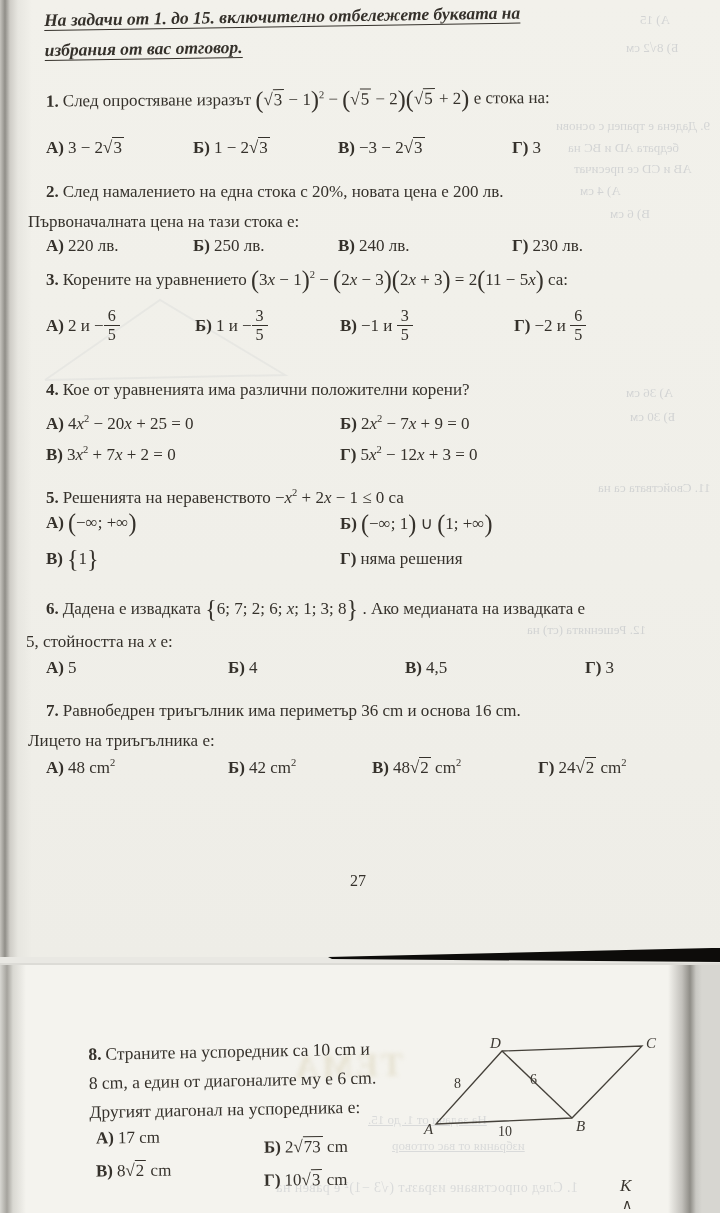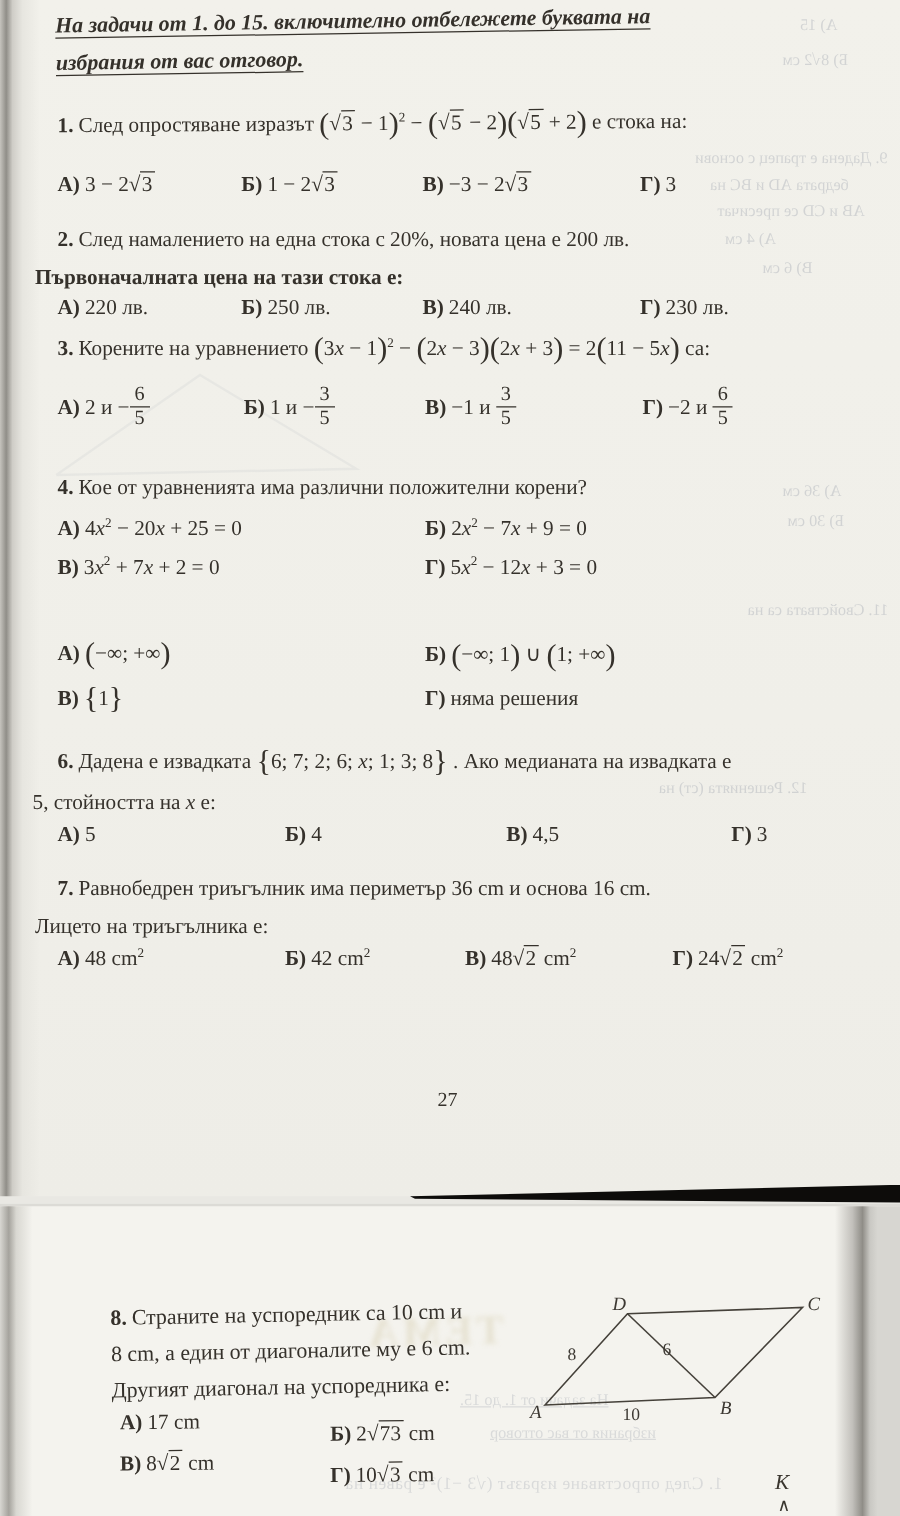--- a/index.html
+++ b/index.html
@@ -36,21 +36,21 @@
 
   
   .hdr{position:absolute;left:44px;top:10px;font-weight:bold;font-style:italic;
        font-size:17.5px;transform:rotate(-0.9deg);transform-origin:left top;}
   .hdr .hline{text-decoration:underline;text-underline-offset:4px;margin-bottom:9px;white-space:nowrap;}
 
   
   .q1s{left:46px;top:88px;transform:rotate(-0.4deg);}
   .q1a{left:0;top:138px;width:720px;height:40px;position:absolute;}
   .q1a .c1{left:46px;} .q1a .c2{left:193px;} .q1a .c3{left:338px;} .q1a .c4{left:512px;}
-  .q2s1{left:46px;top:181px;} .q2s2{left:28px;top:211px;font-weight:bold;}
+  .q2s1{left:46px;top:181px;} .q2s2{left:28px;top:211px;}
   .q2a{left:0;top:236px;width:720px;height:34px;position:absolute;}
   .q2a .c1{left:46px;} .q2a .c2{left:193px;} .q2a .c3{left:338px;} .q2a .c4{left:512px;}
   .q3s{left:46px;top:268px;}
   .q3a{left:0;top:308px;width:720px;height:60px;position:absolute;}
   .q3a .c1{left:46px;} .q3a .c2{left:195px;} .q3a .c3{left:340px;} .q3a .c4{left:514px;}
   .q4s{left:46px;top:379px;}
   .q4a1{left:0;top:413px;width:720px;height:30px;position:absolute;}
   .q4a2{left:0;top:444px;width:720px;height:30px;position:absolute;}
   .q4a1 .c1,.q4a2 .c1{left:46px;} .q4a1 .c2,.q4a2 .c2{left:340px;}
   .q5s{left:46px;top:486px;}
@@ -180,20 +180,25 @@
   </div>
   <div class="q4a1">
     <span class="ans c1"><b class="al">А)</b><span class="fm">4<span class="iv">x</span><sup>2</sup> − 20<span class="iv">x</span> + 25 = 0</span></span>
     <span class="ans c2"><b class="al">Б)</b><span class="fm">2<span class="iv">x</span><sup>2</sup> − 7<span class="iv">x</span> + 9 = 0</span></span>
   </div>
   <div class="q4a2">
     <span class="ans c1"><b class="al">В)</b><span class="fm">3<span class="iv">x</span><sup>2</sup> + 7<span class="iv">x</span> + 2 = 0</span></span>
     <span class="ans c2"><b class="al">Г)</b><span class="fm">5<span class="iv">x</span><sup>2</sup> − 12<span class="iv">x</span> + 3 = 0</span></span>
   </div>
 
+  <div class="blk q5s">
+    <b class="qn">5.</b><span>Решенията на неравенството</span>
+    <span class="fm">−<span class="iv">x</span><sup>2</sup> + 2<span class="iv">x</span> − 1 ≤ 0</span>
+    <span>са</span>
+  </div>
   <div class="q5a1">
     <span class="ans c1"><b class="al">А)</b><span class="fm"><span class="bigp">(</span>−∞; +∞<span class="bigp">)</span></span></span>
     <span class="ans c2"><b class="al">Б)</b><span class="fm"><span class="bigp">(</span>−∞; 1<span class="bigp">)</span> ∪ <span class="bigp">(</span>1; +∞<span class="bigp">)</span></span></span>
   </div>
   <div class="q5a2">
     <span class="ans c1"><b class="al">В)</b><span class="fm"><span class="bigp">{</span>1<span class="bigp">}</span></span></span>
     <span class="ans c2"><b class="al">Г)</b><span class="fm">няма решения</span></span>
   </div>
 
   <div class="blk q6s1">

